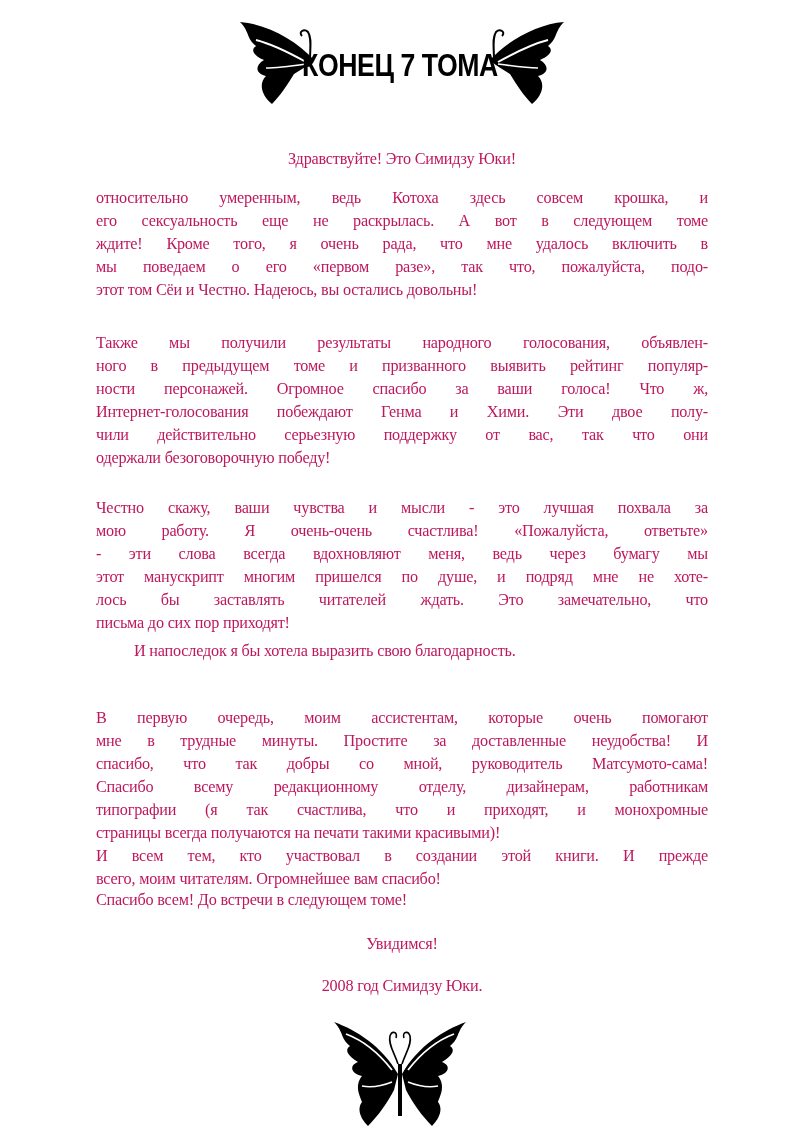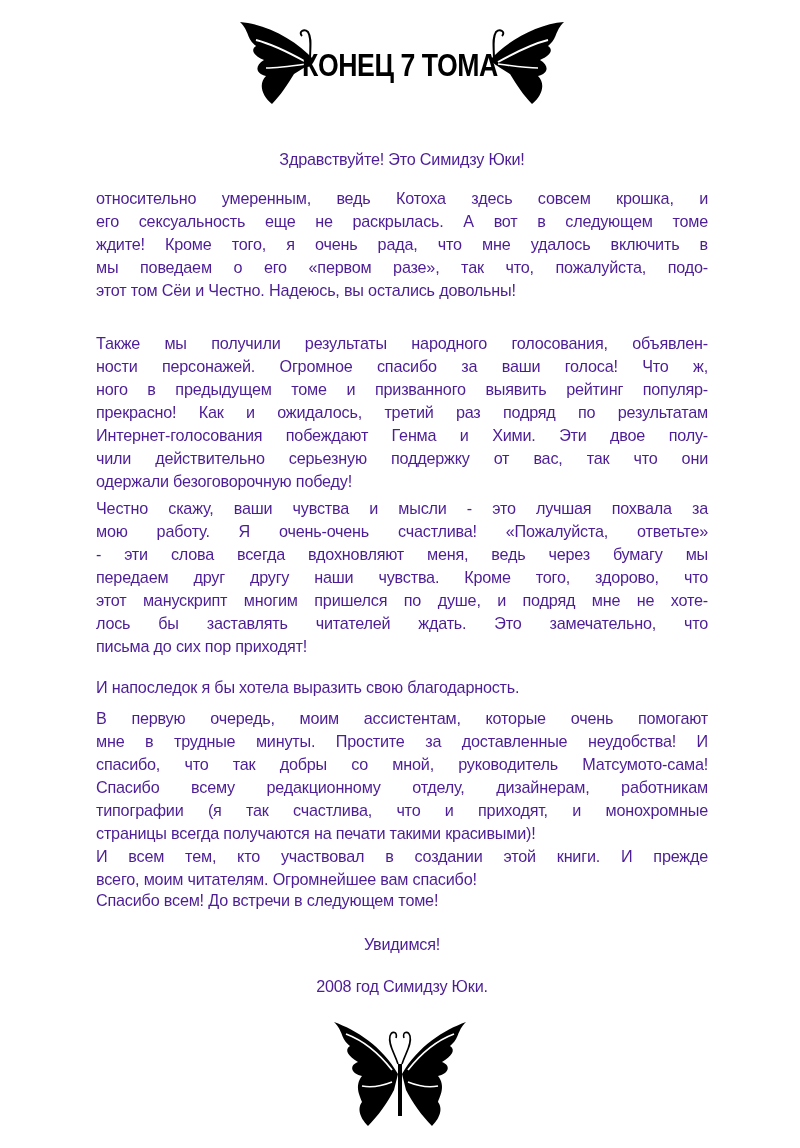--- a/index.html
+++ b/index.html
@@ -7,22 +7,22 @@
   .header { position: absolute; top: 12px; left: 0; width: 793px; height: 100px; }
   .wing-left { position: absolute; left: 236px; top: 8px; width: 80px; height: 88px; }
   .wing-right { position: absolute; left: 488px; top: 8px; width: 80px; height: 88px; }
   .title {
     position: absolute; left: 0; width: 800px; top: 36px; text-align: center;
     font-family: "Liberation Sans", sans-serif; font-weight: 900; font-size: 31px;
     letter-spacing: -0.5px; color: #000; transform: scaleX(0.86); transform-origin: center;
   }
   .text {
     position: absolute; left: 96px; width: 612px;
-    font-family: Liberation Sans, sans-serif; font-size: 16.2px; line-height: 23px;
-    color: #4c1d95; letter-spacing: -0.2px;
+    font-family: Liberation Serif, serif; font-size: 16.2px; line-height: 23px;
+    color: #be185d; letter-spacing: -0.2px;
   }
   .center { text-align: center; }
   .line { display: block; white-space: nowrap; text-align: justify; text-align-last: justify; }
   .line.last { text-align-last: left; }
   .butterfly { position: absolute; left: 332px; top: 1016px; width: 136px; height: 116px; }
 </style>
 </head>
 <body>
 
 <div class="header">
@@ -48,39 +48,37 @@
 <div class="text" style="top:187px;">
   <span class="line">относительно умеренным, ведь Котоха здесь совсем крошка, и</span>
   <span class="line">его сексуальность еще не раскрылась. А вот в следующем томе</span>
   <span class="line">ждите! Кроме того, я очень рада, что мне удалось включить в</span>
   <span class="line">мы поведаем о его «первом разе», так что, пожалуйста, подо-</span>
   <span class="line last">этот том Сёи и Честно. Надеюсь, вы остались довольны!</span>
 </div>
 
 <div class="text" style="top:332px;">
   <span class="line">Также мы получили результаты народного голосования, объявлен-</span>
+  <span class="line">ного в предыдущем томе и призванного выявить рейтинг популяр-</span>
   <span class="line">ности персонажей. Огромное спасибо за ваши голоса! Что ж,</span>
-  <span class="line">ного в предыдущем томе и призванного выявить рейтинг популяр-</span>
-  <span class="line">прекрасно! Как и ожидалось, третий раз подряд по результатам</span>
   <span class="line">Интернет-голосования побеждают Генма и Хими. Эти двое полу-</span>
   <span class="line">чили действительно серьезную поддержку от вас, так что они</span>
   <span class="line last">одержали безоговорочную победу!</span>
 </div>
 
 <div class="text" style="top:497px;">
   <span class="line">Честно скажу, ваши чувства и мысли - это лучшая похвала за</span>
   <span class="line">мою работу. Я очень-очень счастлива! «Пожалуйста, ответьте»</span>
   <span class="line">- эти слова всегда вдохновляют меня, ведь через бумагу мы</span>
-  <span class="line">передаем друг другу наши чувства. Кроме того, здорово, что</span>
   <span class="line">этот манускрипт многим пришелся по душе, и подряд мне не хоте-</span>
   <span class="line">лось бы заставлять читателей ждать. Это замечательно, что</span>
   <span class="line last">письма до сих пор приходят!</span>
 </div>
 
-<div class="text" style="top:676px;">
+<div class="text" style="top:640px;margin-left:38px;">
   <span class="line last">И напоследок я бы хотела выразить свою благодарность.</span>
 </div>
 
 <div class="text" style="top:707px;">
   <span class="line">В первую очередь, моим ассистентам, которые очень помогают</span>
   <span class="line">мне в трудные минуты. Простите за доставленные неудобства! И</span>
   <span class="line">спасибо, что так добры со мной, руководитель Матсумото-сама!</span>
   <span class="line">Спасибо всему редакционному отделу, дизайнерам, работникам</span>
   <span class="line">типографии (я так счастлива, что и приходят, и монохромные</span>
   <span class="line last">страницы всегда получаются на печати такими красивыми)!</span>

